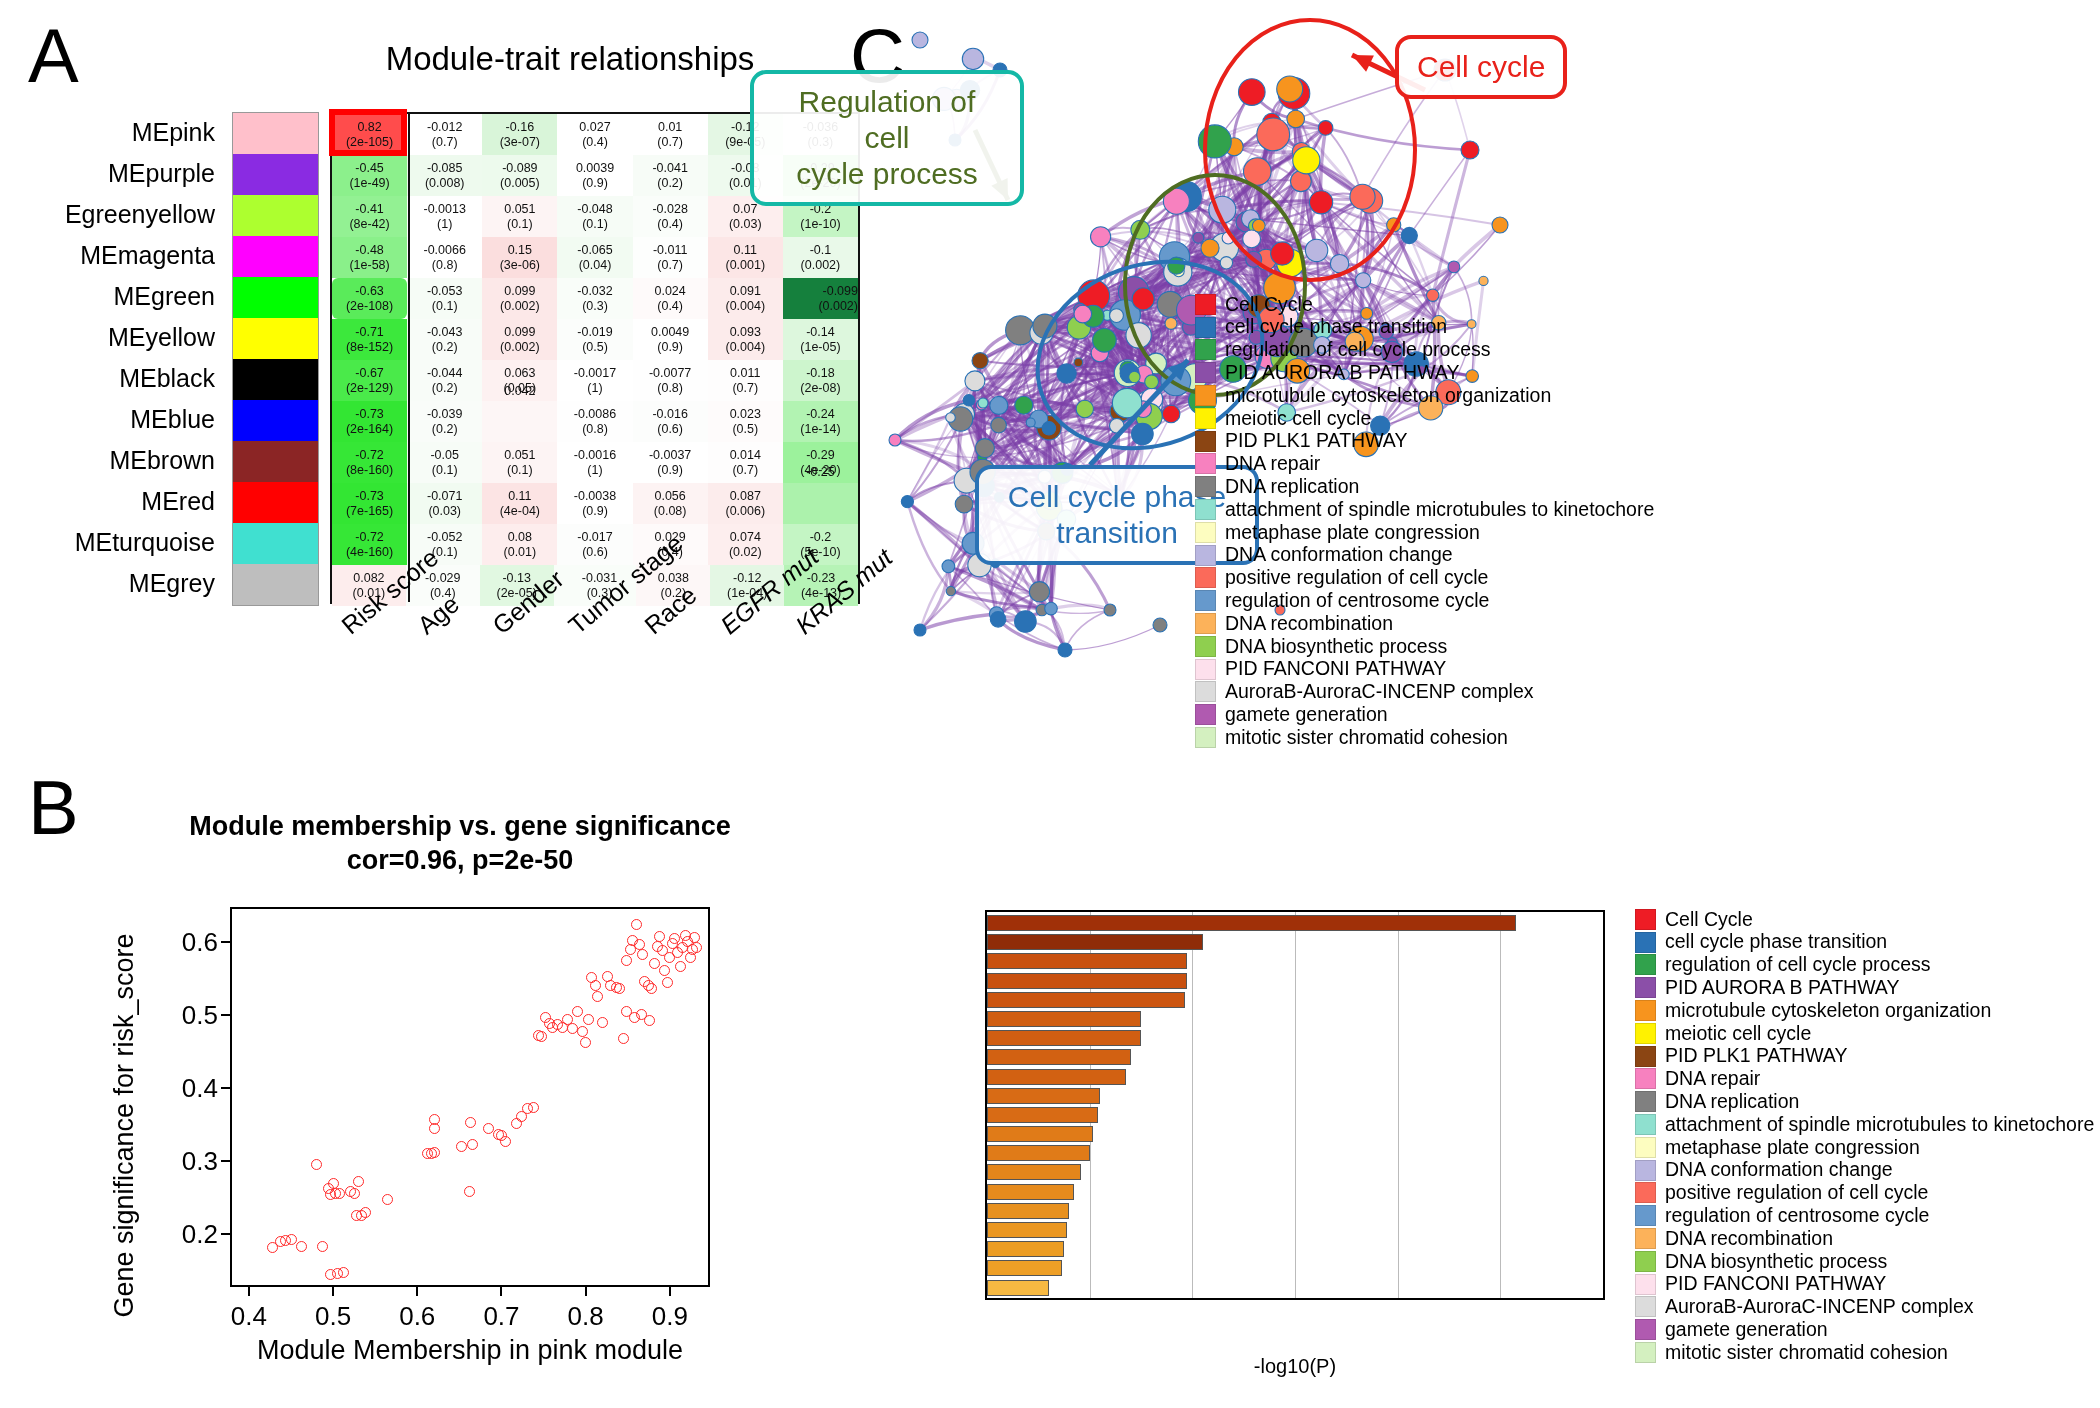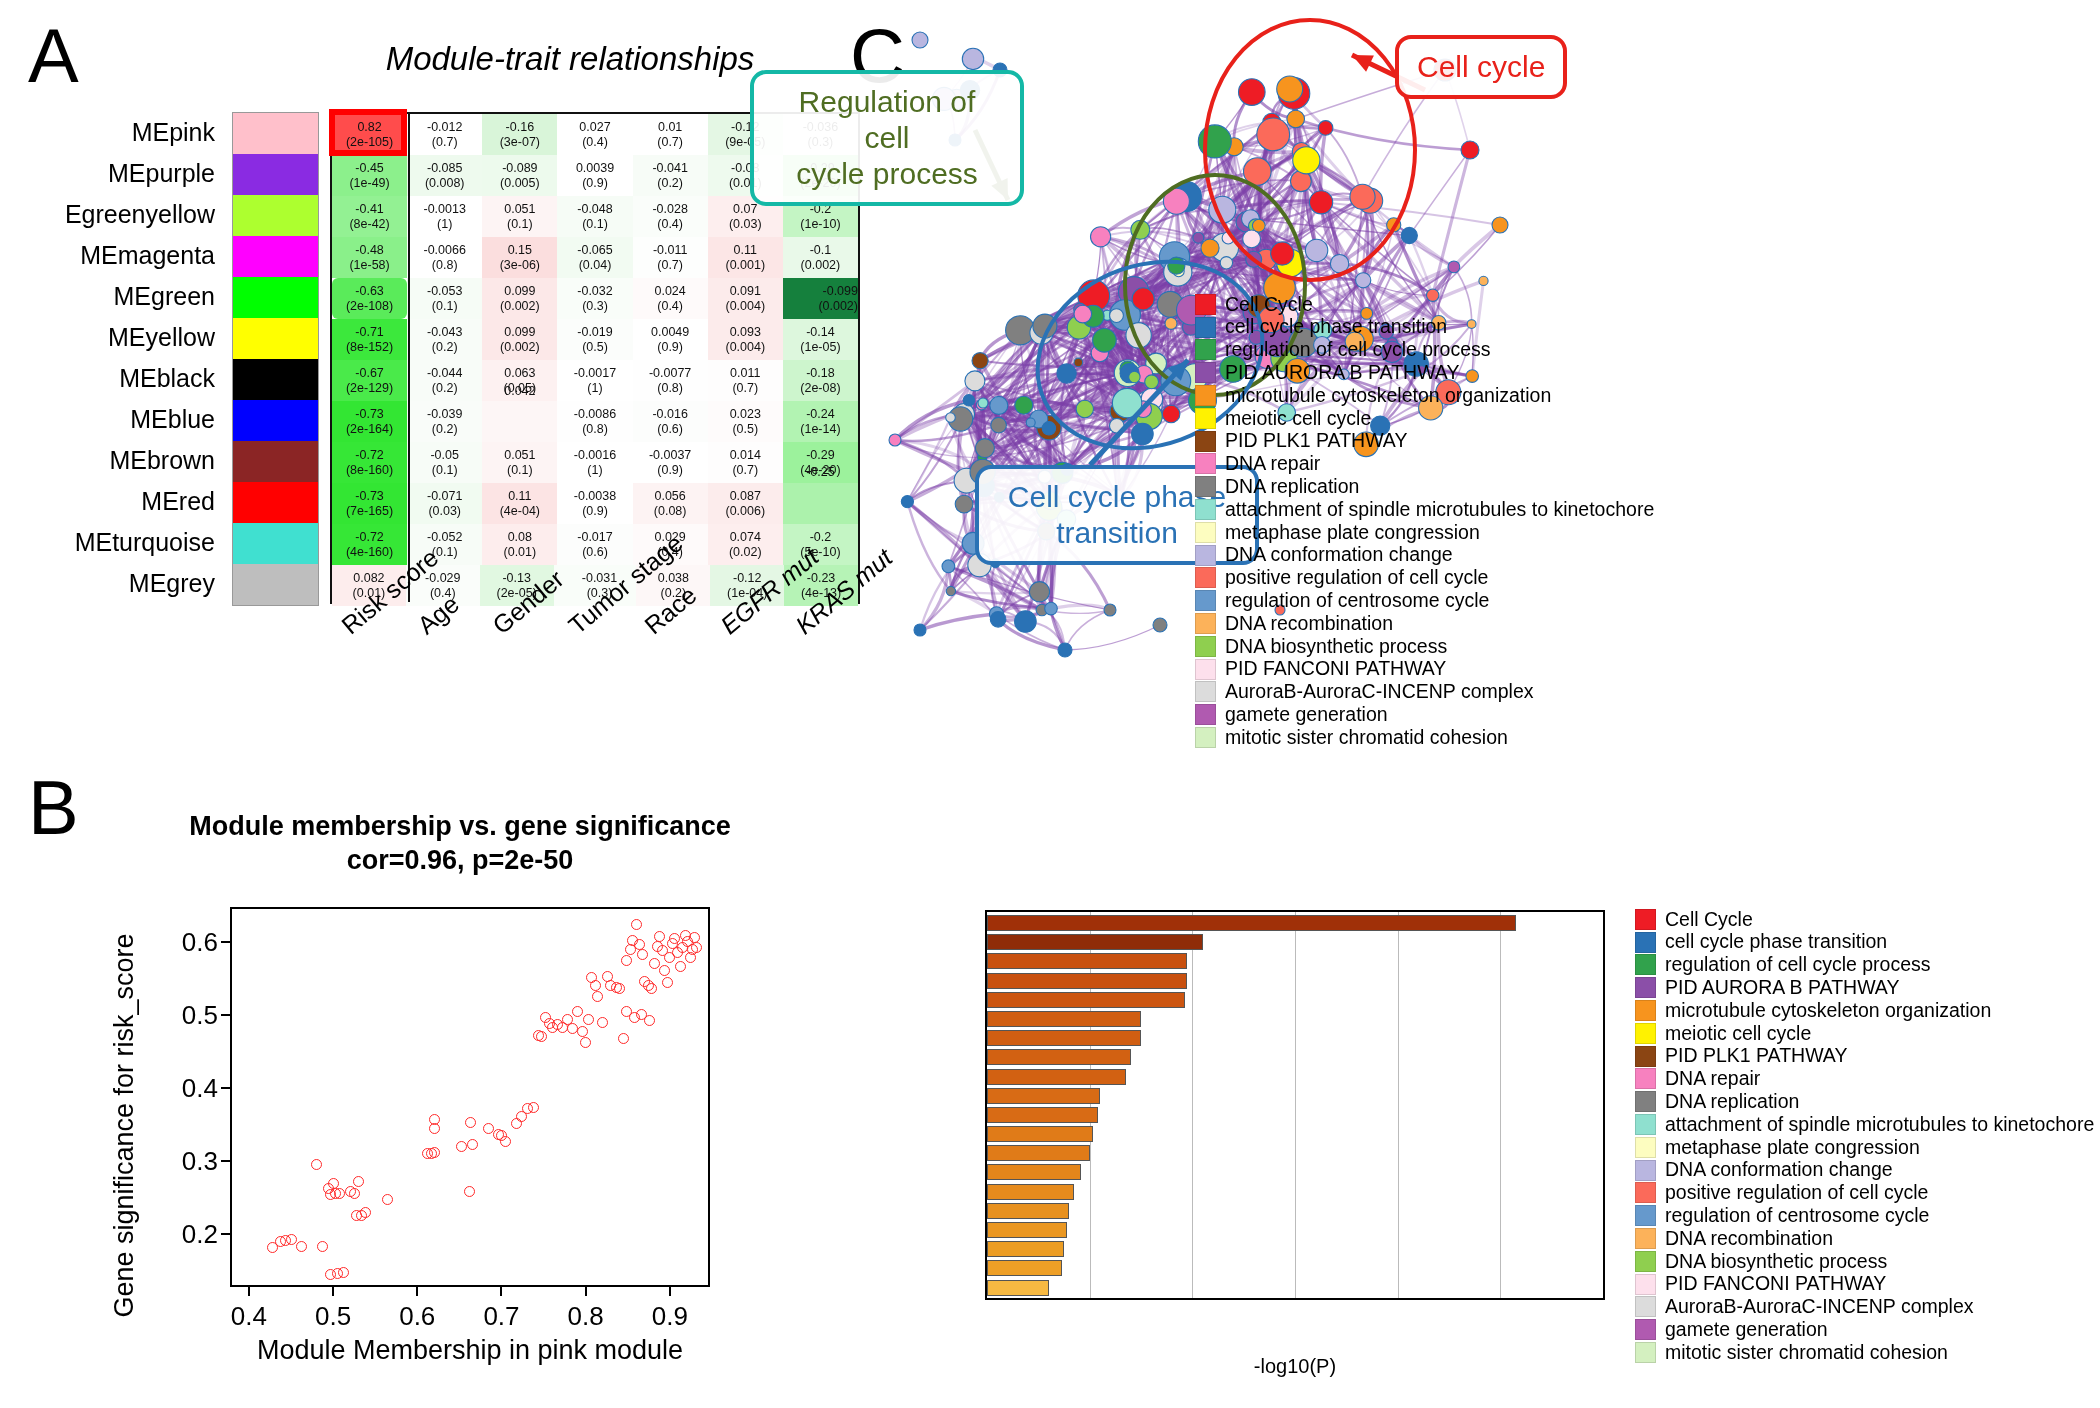--- a/index.html
+++ b/index.html
@@ -1,21 +1,21 @@
 <!DOCTYPE html>
 <html><head>
 <meta charset="utf-8">
 <style>
   html,body{margin:0;padding:0;background:#fff;}
   body{width:2100px;height:1408px;position:relative;font-family:"Liberation Sans",sans-serif;overflow:hidden;}
   .panel-letter{position:absolute;font-size:76px;font-weight:400;color:#000;font-family:"Liberation Sans",sans-serif;line-height:1;}
 
   
   #panelA{position:absolute;left:0;top:0;width:930px;height:680px;}
-  #heatTitle{position:absolute;left:350px;top:40px;width:440px;text-align:center;font-size:33px;color:#000;font-style:italic;}
+  #heatTitle{position:absolute;left:350px;top:40px;width:440px;text-align:center;font-size:33px;color:#000;}
   #rowLabels{position:absolute;left:60px;top:112px;width:165px;}
   .rowlab{height:41px;line-height:41px;text-align:right;font-size:25px;color:#000;white-space:nowrap;padding-right:10px;}
   #swatchCol{position:absolute;left:232px;top:112px;width:85px;border:1px solid #999;box-sizing:content-box;}
   .swatch{height:41px;}
   #gridBox{position:absolute;left:330px;top:112px;width:530px;height:492px;border:2px solid #111;box-sizing:border-box;}
   .hrow{display:flex;height:41px;}
   .hcell{flex:1;display:flex;flex-direction:column;align-items:center;justify-content:center;font-size:12.5px;color:#111;line-height:1.18;position:relative;}
   .hcell .v{font-weight:400;}
   .hcell .p{font-weight:400;}
   #highlightBox{position:absolute;left:329px;top:109px;width:78px;height:47px;border:6px solid #f00;box-sizing:border-box;}

